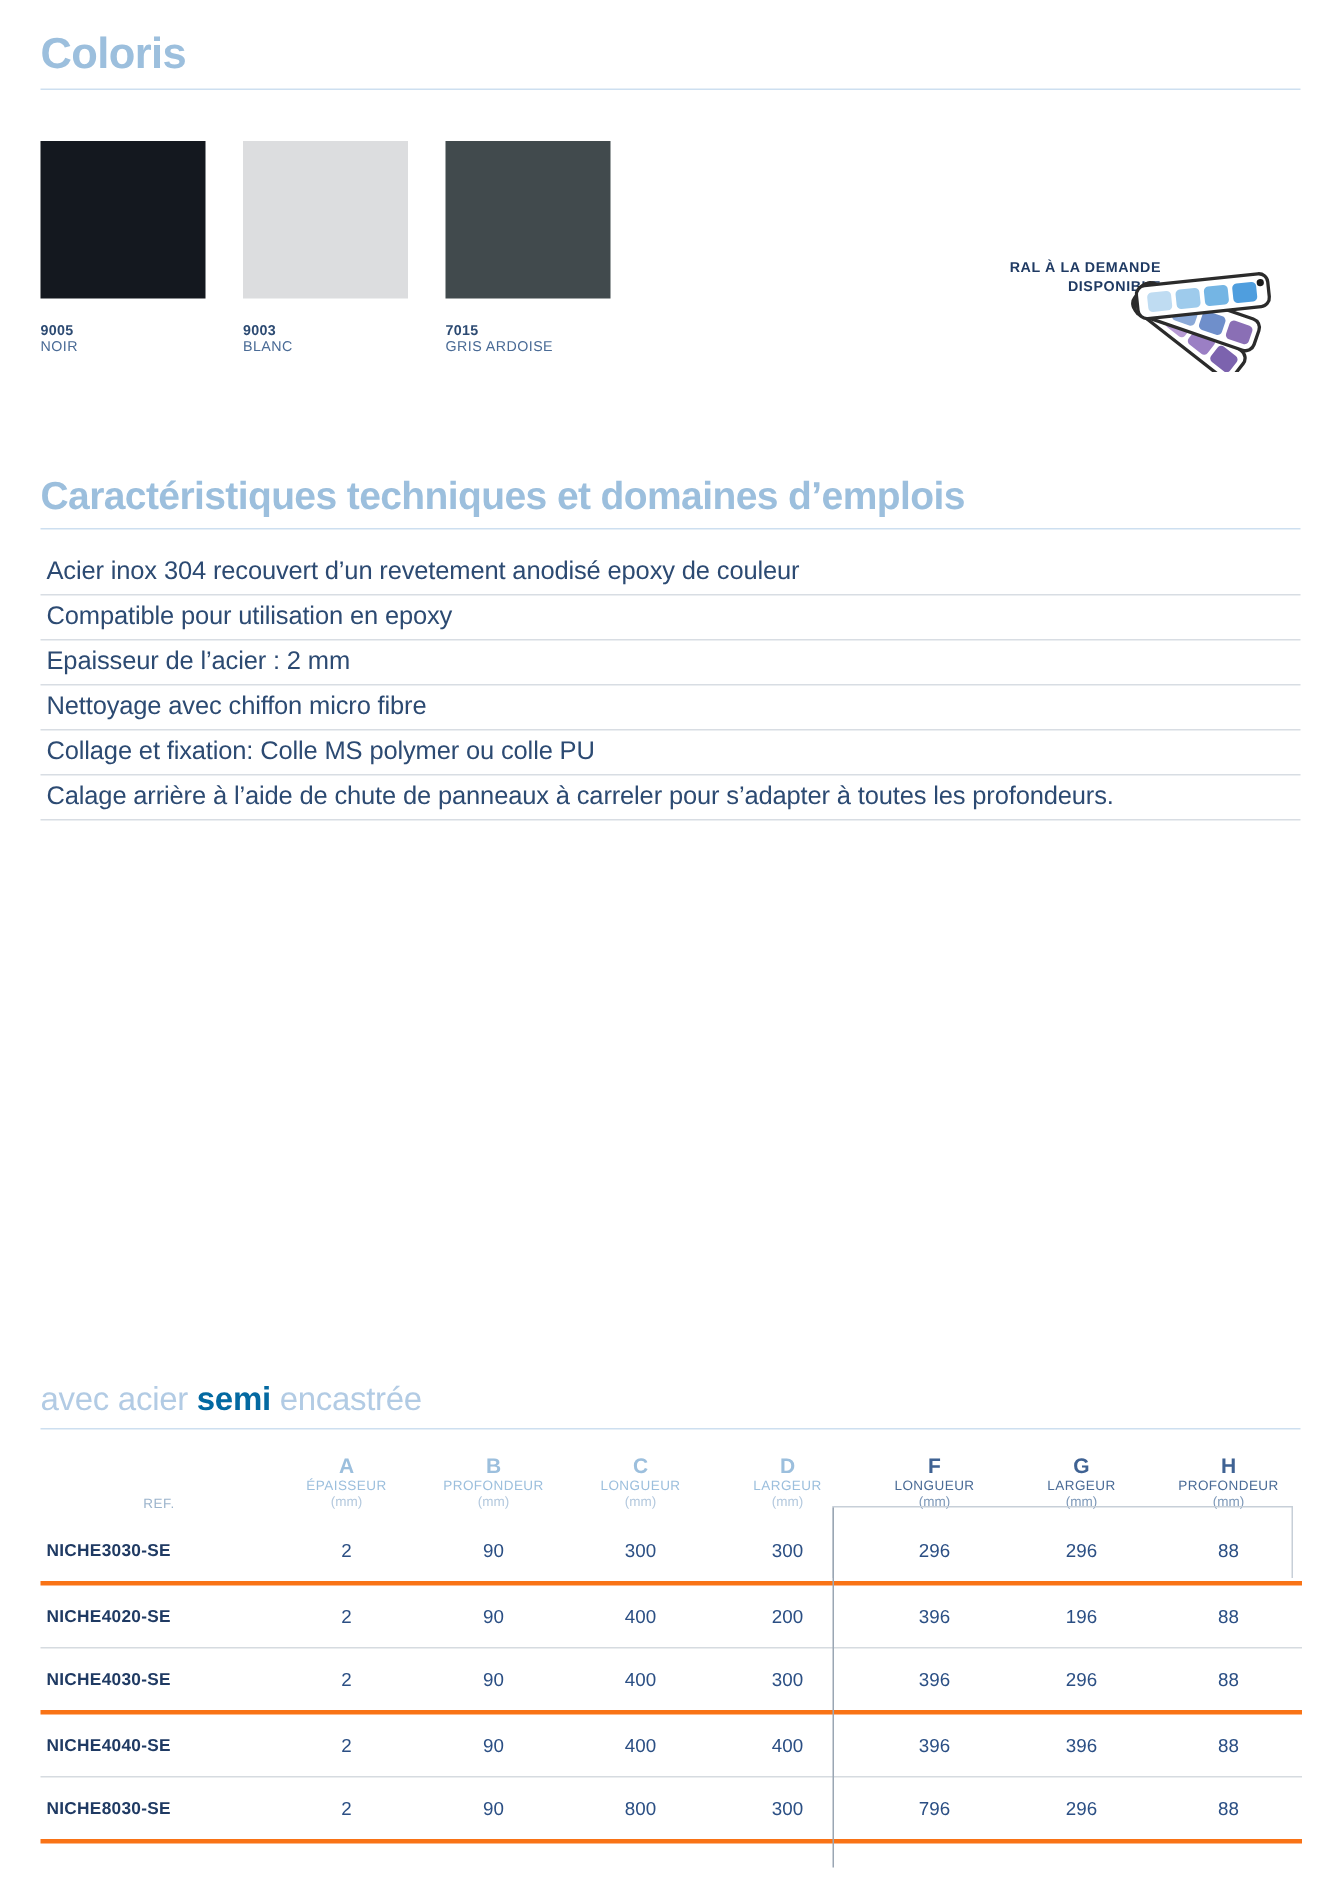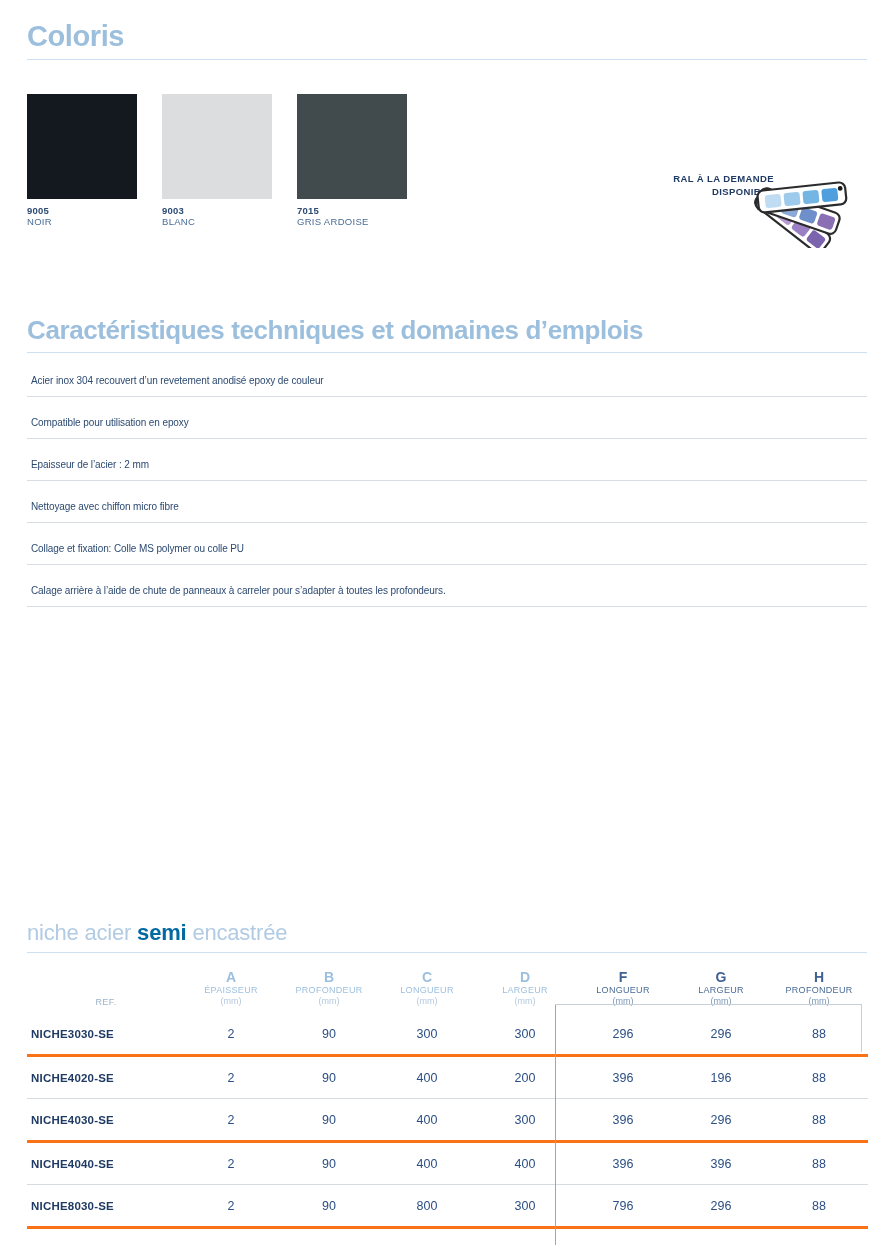--- a/index.html
+++ b/index.html
@@ -29,43 +29,42 @@
 
   #coloris-section { position: absolute; left: 27px; top: 20px; width: 840px; }
   #coloris-section .section-head { width: 840px; }
 
   
   .swatch-row { position: absolute; left: 0px; top: 74px; width: 840px; height: 150px; }
   .swatch { position: absolute; top: 0; width: 110px; }
   .swatch .chip { width: 110px; height: 105px; display:block; }
   .swatch .code {
     font-size: 9.5px; font-weight: bold; color:#2c4a72;
-    margin-top: 6px; letter-spacing: .2px; line-height: 11px;
+    margin-top: 16px; letter-spacing: .2px; line-height: 11px;
   }
   .swatch .name {
     font-size: 9.5px; color:#4a6b96; letter-spacing: .3px; line-height: 11px;
   }
 
   
   #ral-badge { position: absolute; left: 630px; top: 160px; width: 240px; height: 90px; }
   #ral-badge .ral-text {
     position: absolute; right: 96px; top: 12px;
     text-align: right; font-size: 9.5px; font-weight: bold;
     color:#1f3a63; letter-spacing: .4px; line-height: 13px;
   }
   #ral-badge .fan { position:absolute; left: 120px; top: 0px; }
 
   
   #carac-section { position: absolute; left: 27px; top: 315px; width: 840px; }
   .spec-list { list-style:none; margin: 14px 0 0 0; padding: 0; width: 840px; }
   .spec-list li {
-    font-size: 10px; color:#2c4a72; letter-spacing: -0.1px;
+    font-size: 17px; color:#2c4a72; letter-spacing: -0.1px;
     padding: 7px 4px 8px 4px; border-bottom: 1px solid #d8dde3;
     line-height: 14px;
-    margin-top: 12px;
   }
   .spec-list li:first-child { border-top: none; }
 
   
   #diagram { position:absolute; left: 0px; top: 575px; width: 894px; height: 330px; }
 
   
   #table-section { position:absolute; left: 27px; top: 920px; width: 840px; }
   #table-title {
     font-size: 22px; color:#b2cbe4; font-weight: normal;
@@ -280,21 +279,21 @@
 
     <line x1="583" y1="812" x2="583" y2="827" stroke="#111" stroke-width="1.5" marker-start="url(#ah2)" marker-end="url(#ah)"></line>
     <text x="560" y="805" font-family="Liberation Sans, sans-serif" font-size="11" font-weight="bold" fill="#8fb4d6">A</text>
 
     <line x1="591" y1="848" x2="601" y2="848" stroke="#111" stroke-width="1.5" marker-start="url(#ah2)" marker-end="url(#ah)"></line>
     <text x="592" y="872" font-family="Liberation Sans, sans-serif" font-size="11" font-weight="bold" fill="#8fb4d6">A</text>
   </svg>
 </div>
 
 <section id="table-section">
-  <h2 id="table-title"><span>niche acier </span><b>semi</b><span> encastrée</span></h2>
+  <h2 id="table-title"><span>avec acier </span><b>semi</b><span> encastrée</span></h2>
 
   <table class="specs">
     <colgroup>
       <col class="col-ref">
         <col class="col-d">
         <col class="col-d">
         <col class="col-d">
         <col class="col-d">
       <col class="col-d">
         <col class="col-d">

